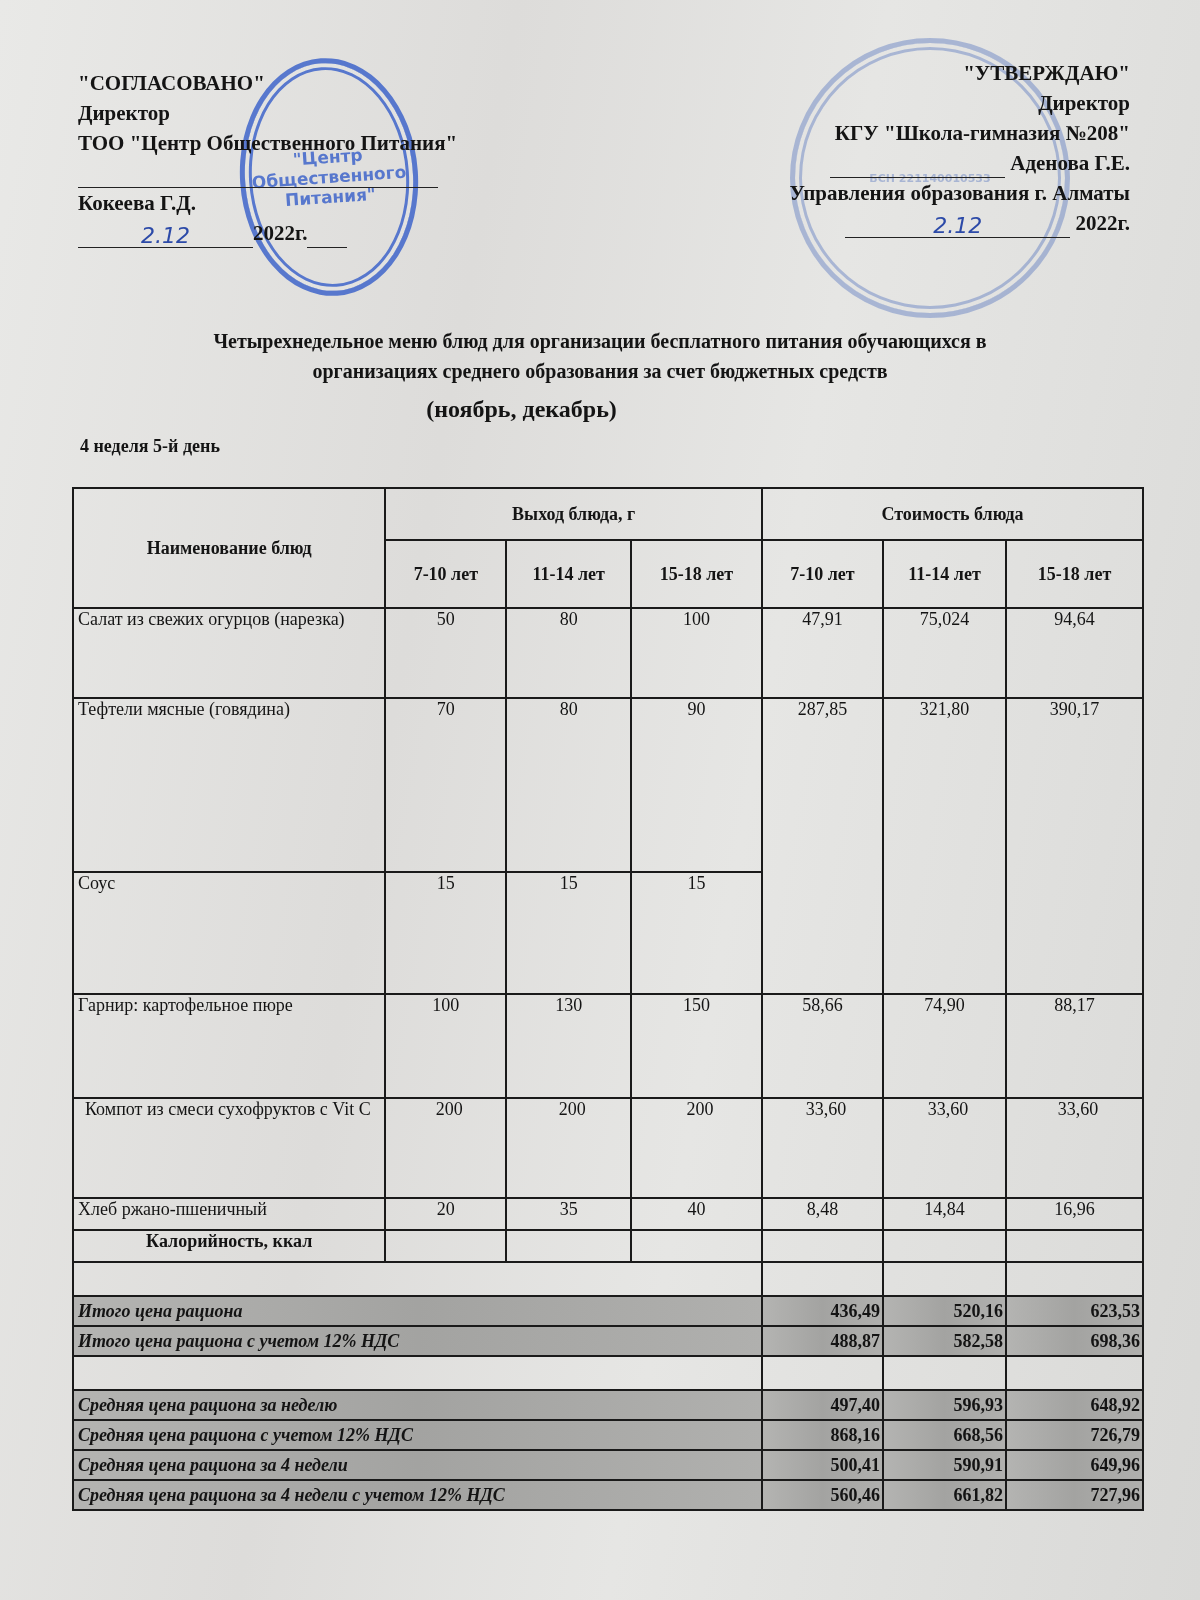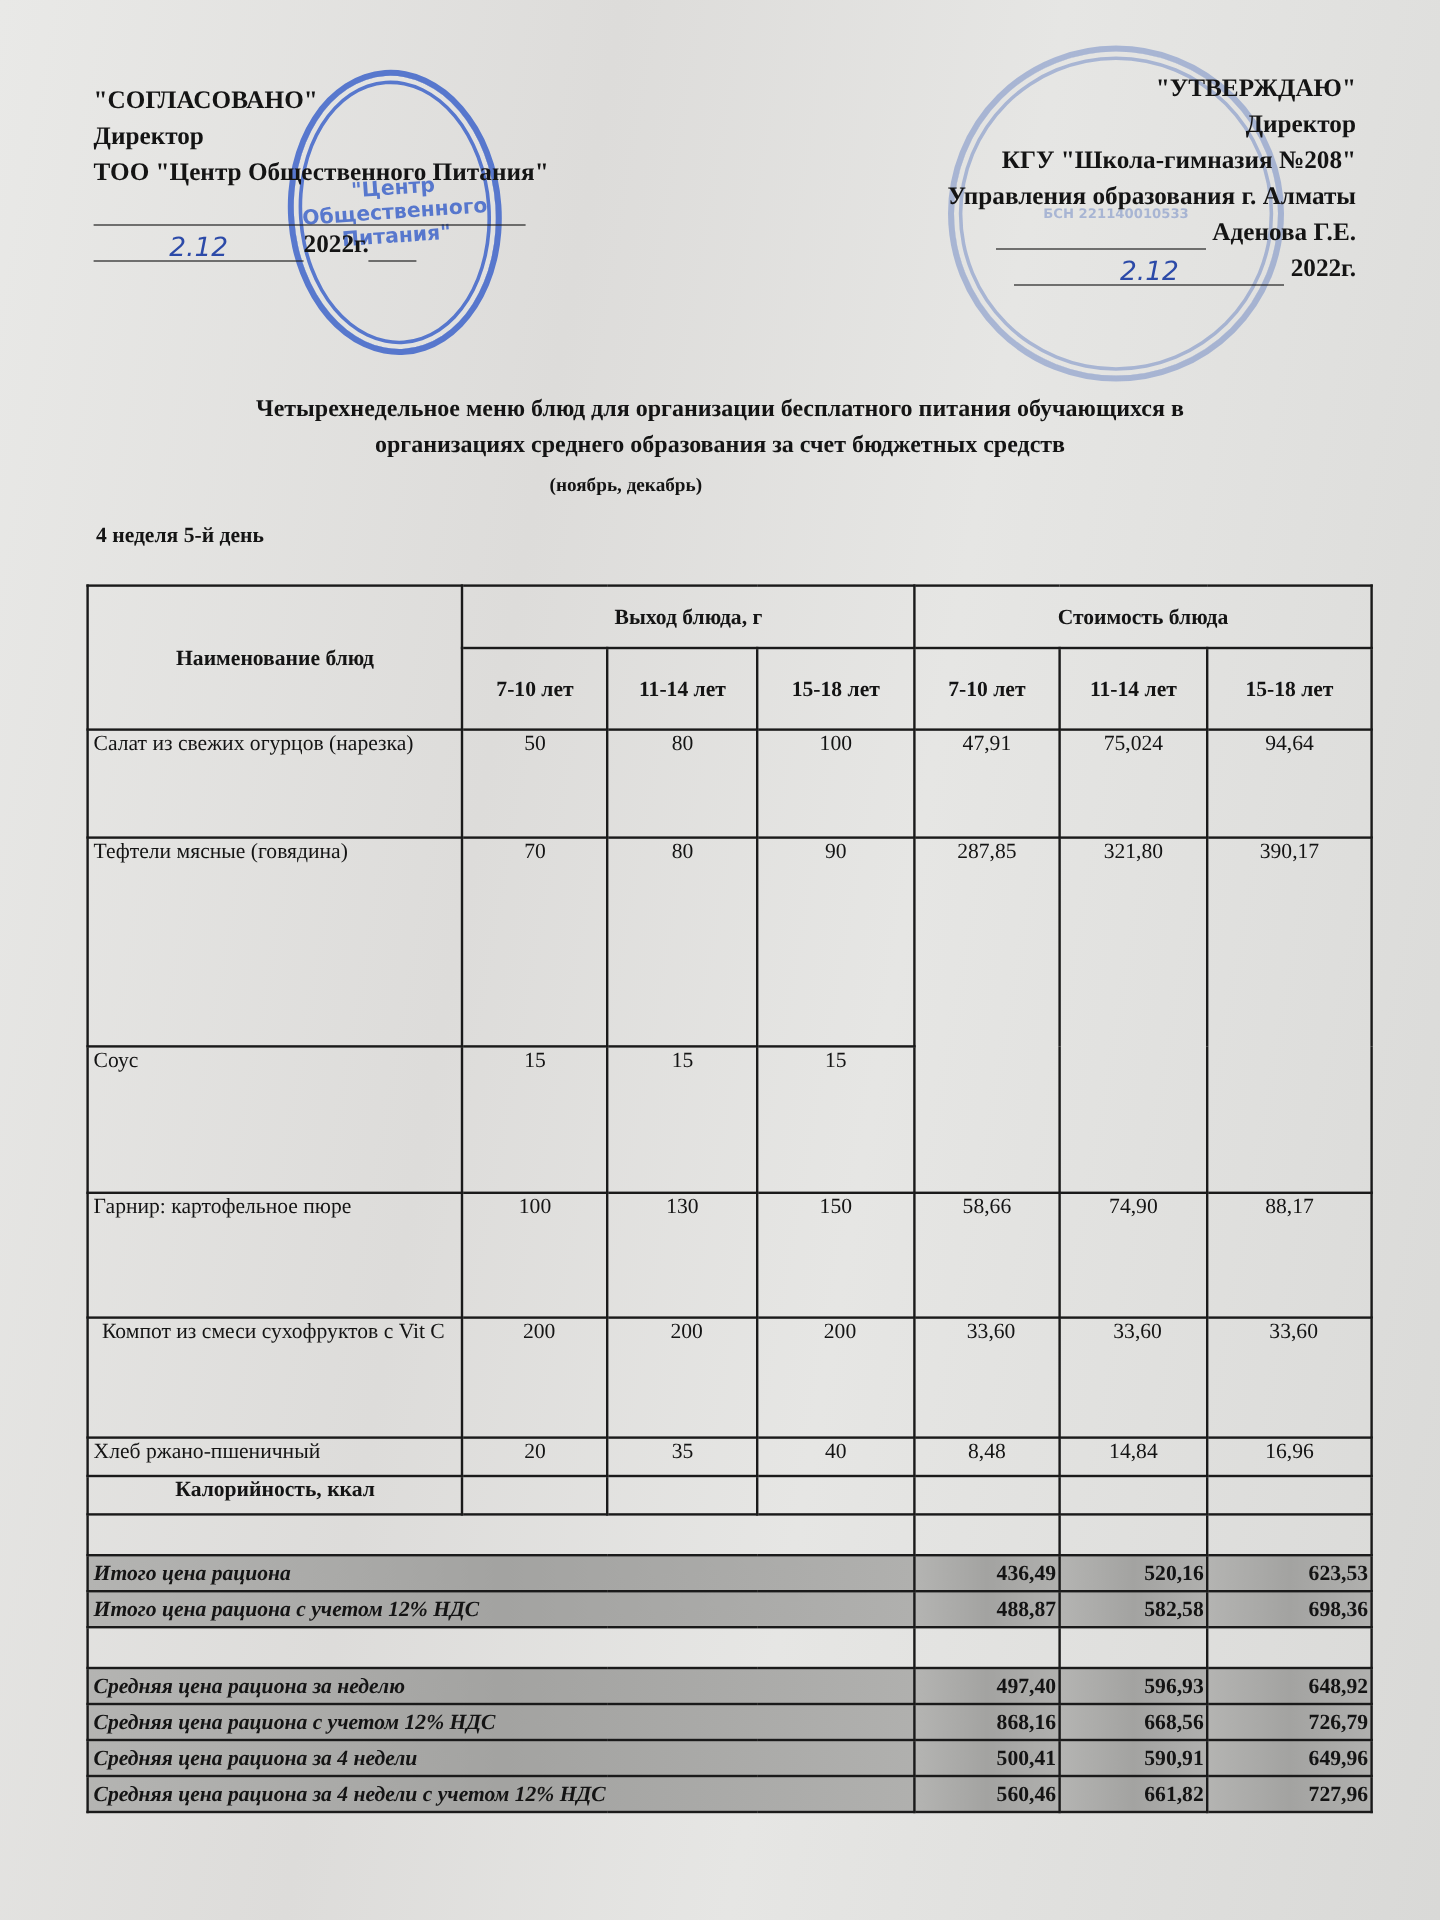--- a/index.html
+++ b/index.html
@@ -23,21 +23,21 @@
     border-radius: 50%;
     border: 5px solid #2a55c8;
     box-shadow: inset 0 0 0 4px #e4e4e2, inset 0 0 0 7px #2a55c8;
     opacity: 0.75;
     display: flex; align-items: center; justify-content: center; text-align: center;
     color: #2a55c8; font-family: "DejaVu Sans", sans-serif; font-weight: bold;
   }
   .stamp-left { left: 240px; top: 58px; width: 168px; height: 228px; border-radius: 50%; font-size: 17px; line-height: 20px; transform: rotate(-4deg); }
   .stamp-right { left: 790px; top: 38px; width: 270px; height: 270px; opacity: 0.35; border-color: #3a5fb8; box-shadow: inset 0 0 0 4px #e4e4e2, inset 0 0 0 7px #3a5fb8; font-size: 11px; color: #3a5fb8; }
   .title { left: 0; width: 1200px; top: 326px; text-align: center; font-size: 20px; line-height: 30px; font-weight: bold; }
-  .subtitle { left: 0; width: 1043px; top: 396px; text-align: center; font-size: 16px; font-weight: bold; }
+  .subtitle { left: 0; width: 1043px; top: 396px; text-align: center; font-size: 24px; font-weight: bold; }
   .day-label { left: 80px; top: 436px; font-size: 18px; font-weight: bold; }
 
   table.menu {
     position: absolute; left: 72px; top: 487px; width: 1072px;
     border-collapse: collapse; font-size: 18px;
   }
   table.menu td, table.menu th { border: 2px solid #1a1a1a; padding: 0 4px; vertical-align: top; }
   table.menu th { font-weight: bold; text-align: center; vertical-align: middle; border-radius: 16px; }
   .c-name { width: 298px; text-align: left; }
   .c-num { text-align: center; }
@@ -65,34 +65,35 @@
 </div>
 <div class="abs stamp stamp-right">
   <span>БСН 221140010533</span>
 </div>
 
 <div class="abs approve-left">
   <span class="line">"СОГЛАСОВАНО"</span>
   <span class="line">Директор</span>
   <span class="line">ТОО "Центр Общественного Питания"</span>
   <span class="line"><span class="sig-underline" style="width:360px;height:26px;"></span></span>
+  <span class="line">Кокеева Г.Д.</span>
   <span class="line">
     <span class="sig-underline" style="width:175px;height:26px;text-align:center;"><span class="handwrite">2.12</span></span><span>2022г.</span><span class="sig-underline" style="width:40px;height:26px;"></span>
   </span>
 </div>
 
 <div class="abs approve-right">
   <span class="line">"УТВЕРЖДАЮ"</span>
   <span class="line">Директор</span>
   <span class="line">КГУ "Школа-гимназия №208"</span>
-  <span class="line">Управления образования г. Алматы</span>
   <span class="line">
     <span class="sig-underline" style="width:175px;height:26px;"></span>
     <span>Аденова Г.Е.</span>
   </span>
+  <span class="line">Управления образования г. Алматы</span>
   <span class="line">
     <span class="sig-underline" style="width:225px;height:26px;text-align:center;"><span class="handwrite">2.12</span></span>
     <span>2022г.</span>
   </span>
 </div>
 
 <div class="abs title">
   <div>Четырехнедельное меню блюд для организации бесплатного питания обучающихся в</div>
   <div>организациях среднего образования за счет бюджетных средств</div>
 </div>

